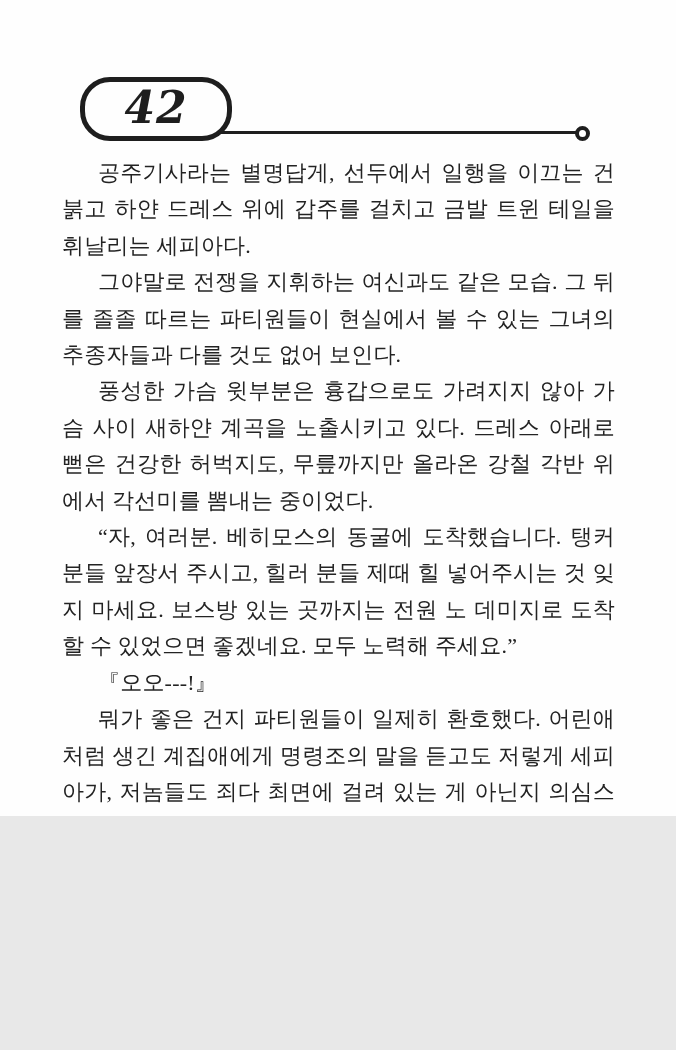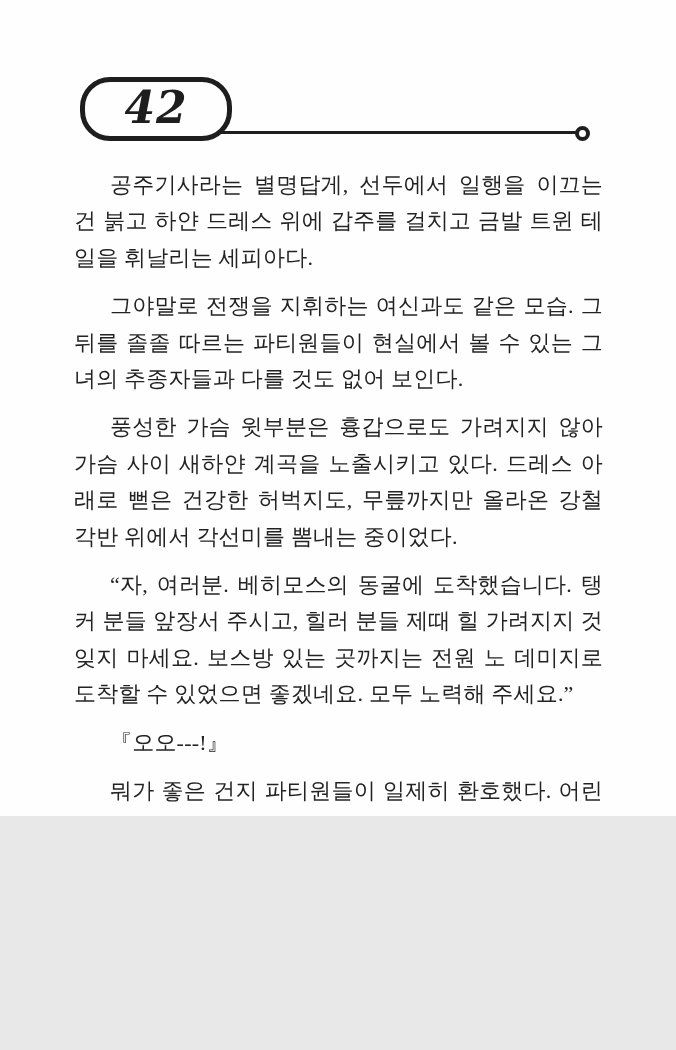--- a/index.html
+++ b/index.html
@@ -63,21 +63,21 @@
   }
 
   
   .body-text {
     position: absolute;
     left: 62px;
     top: 155px;
     width: 553px;
   }
   .body-text p {
-    margin: 12px;
+    margin: 0;
     font-size: 22px;
     line-height: 36.4px;
     text-align: justify;
     text-indent: 36px;
     word-break: normal;
     letter-spacing: 0.2px;
   }
   .body-text p.force-justify {
     text-align-last: justify;
   }
@@ -152,21 +152,21 @@
     <div class="header-ring"></div>
     <div class="page-number-badge">
       <span class="page-number">42</span>
     </div>
   </div>
 
   <div class="body-text">
     <p>공주기사라는 별명답게, 선두에서 일행을 이끄는 건 붉고 하얀 드레스 위에 갑주를 걸치고 금발 트윈 테일을 휘날리는 세피아다.</p>
     <p>그야말로 전쟁을 지휘하는 여신과도 같은 모습. 그 뒤를 졸졸 따르는 파티원들이 현실에서 볼 수 있는 그녀의 추종자들과 다를 것도 없어 보인다.</p>
     <p>풍성한 가슴 윗부분은 흉갑으로도 가려지지 않아 가슴 사이 새하얀 계곡을 노출시키고 있다. 드레스 아래로 뻗은 건강한 허벅지도, 무릎까지만 올라온 강철 각반 위에서 각선미를 뽐내는 중이었다.</p>
-    <p>“자, 여러분. 베히모스의 동굴에 도착했습니다. 탱커 분들 앞장서 주시고, 힐러 분들 제때 힐 가려지지 것 잊지 마세요. 보스방 있는 곳까지는 전원 노 데미지로 도착할 수 있었으면 좋겠네요. 모두 노력해 주세요.”</p>
+    <p>“자, 여러분. 베히모스의 동굴에 도착했습니다. 탱커 분들 앞장서 주시고, 힐러 분들 제때 힐 넣어주시는 것 잊지 마세요. 보스방 있는 곳까지는 전원 노 데미지로 도착할 수 있었으면 좋겠네요. 모두 노력해 주세요.”</p>
     <p>『오오---!』</p>
     <p class="force-justify">뭐가 좋은 건지 파티원들이 일제히 환호했다. 어린애처럼 생긴 계집애에게 명령조의 말을 듣고도 저렇게 세피아가, 저놈들도 죄다 최면에 걸려 있는 게 아닌지 의심스러울</p>
   </div>
 
   <div class="footer">
     <div class="chapter-pill">
       <span class="dot"></span>
       <span class="label">Chapter.004</span>
     </div>
     <div class="use-pill">

